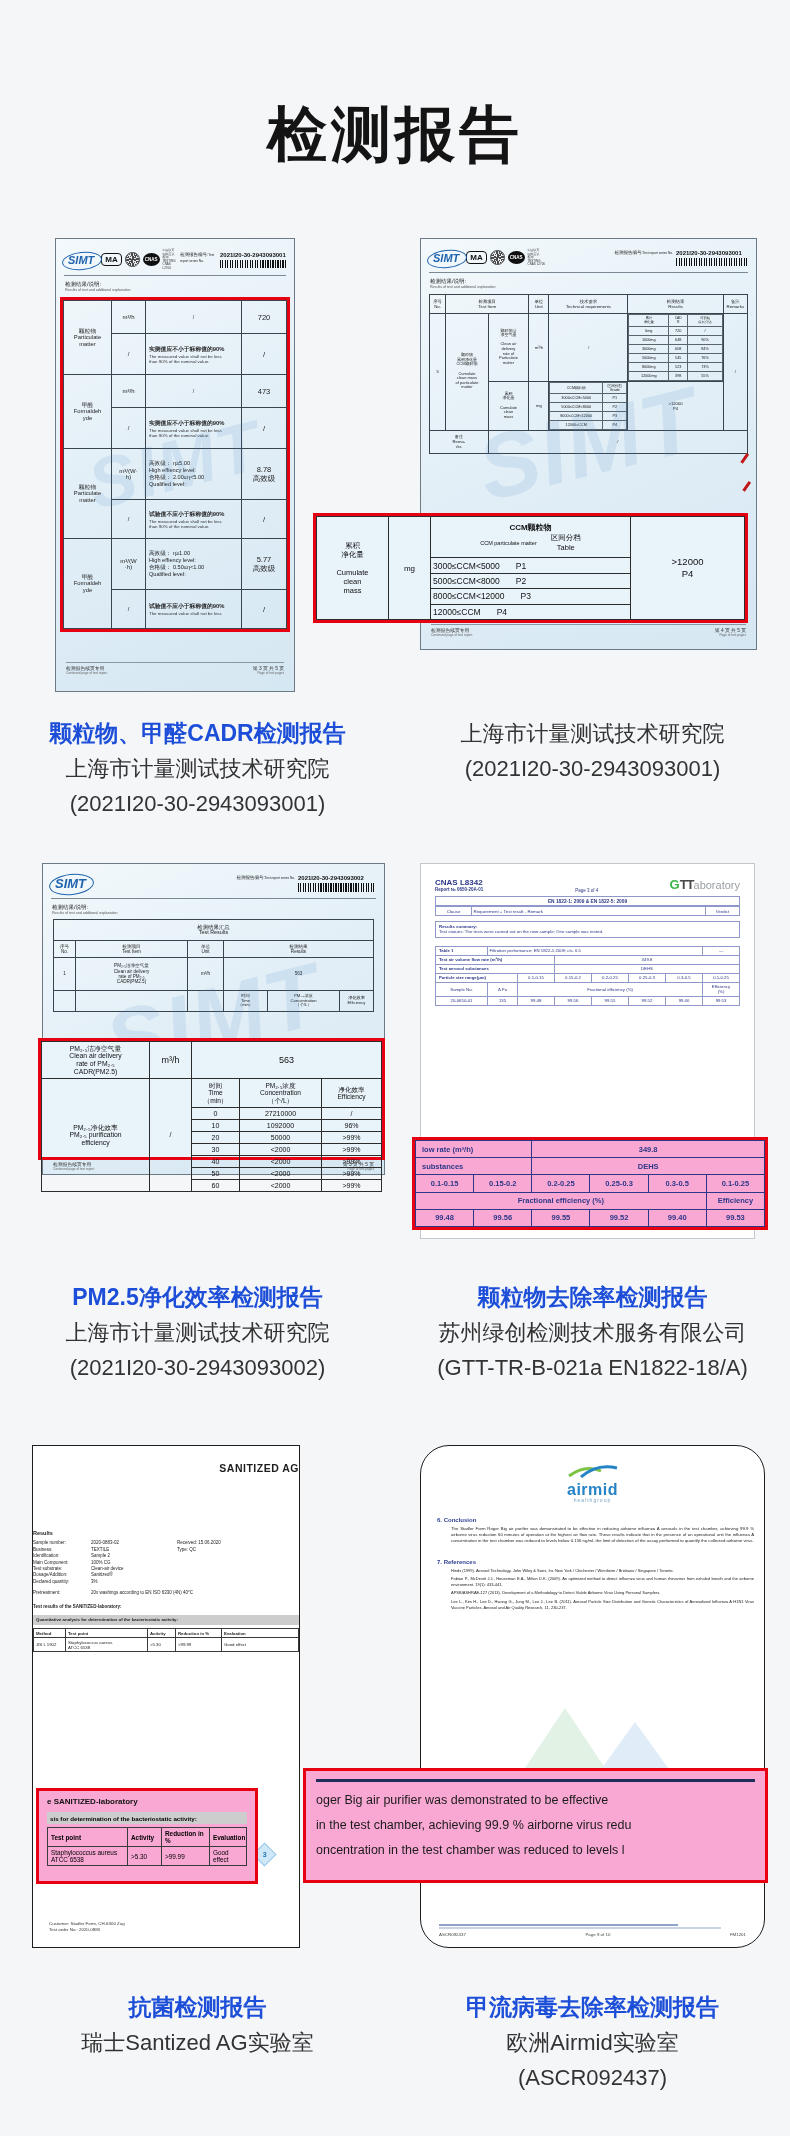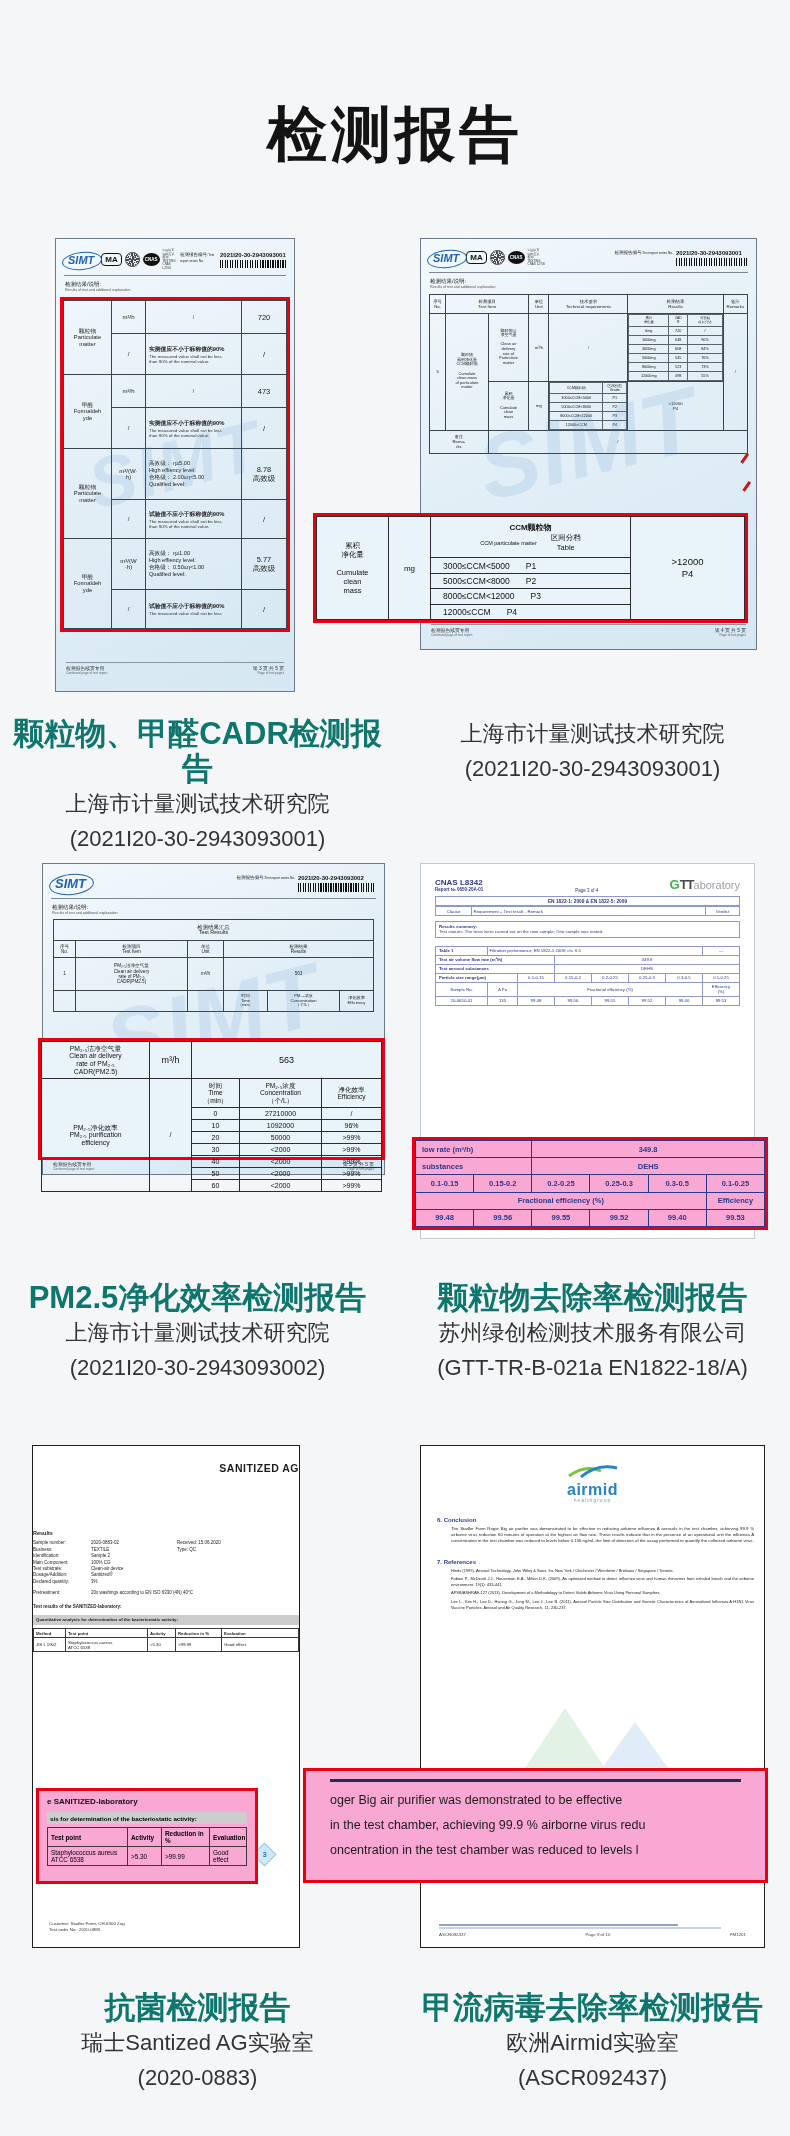--- a/index.html
+++ b/index.html
@@ -67,21 +67,21 @@
   .callout{position:absolute;border:3px solid #e60012;box-sizing:border-box;z-index:5;}
   .simt-callout{background:#e9f3fa;}
   .white-callout{background:#f9a8d4;}
   .tc2{width:100%;height:100%;table-layout:fixed;}
   .tc2 td{border:1.4px solid #2c2c2c;font-size:8px;color:#111;text-align:center;vertical-align:middle;}
   .tc2 .lbl{font-size:7.5px;line-height:9px;}
   .tc2 .gh{padding:2px;}
   .tc2 .gh .ccm{font-size:8px;font-weight:600;}
   .tc2 .gh .ccm small{font-size:5.5px;font-weight:400;}
   .tc2 .gh .gcol{font-size:7.5px;display:inline-block;margin-left:14px;vertical-align:middle;}
-  .tc2 .grow{text-align:left;padding-left:12px;font-size:8.5px;}
+  .tc2 .grow{text-align:left;padding-left:2px;font-size:8.5px;}
   .tc2 .grow .gg{margin-left:16px;}
   .tc2 .res{font-size:9.5px;line-height:12px;}
   
   .t3{margin:3px 10px 0 10px;width:calc(100% - 20px);table-layout:fixed;}
   .t3 td{border:0.8px solid #39444d;font-size:4.6px;color:#1d1d1d;text-align:center;vertical-align:middle;padding:1px;line-height:5.4px;}
   .t3 .ttl{height:18px;font-size:5.4px;}
   .t3 .hd td{height:14px;}
   .t3 .r1 td{height:30px;}
   .t3 .sh td{height:18px;font-size:4.2px;line-height:4.8px;}
   .tc3{width:100%;height:100%;table-layout:fixed;}
@@ -144,26 +144,26 @@
   .a-par{font-size:4.3px;line-height:6.2px;text-align:justify;color:#222;margin:0 10px 0 30px;position:relative;z-index:2;}
   .ref{font-size:4px;line-height:5.6px;text-align:justify;color:#222;margin:0 10px 3px 30px;position:relative;z-index:2;}
   .tri{position:absolute;width:0;height:0;z-index:1;}
   .tri.green{left:92px;top:262px;border-left:52px solid transparent;border-right:52px solid transparent;border-bottom:78px solid #e2f2e5;}
   .tri.blue{left:168px;top:276px;border-left:46px solid transparent;border-right:46px solid transparent;border-bottom:64px solid #e0edf8;}
   .a-foot{position:absolute;bottom:10px;left:18px;right:18px;font-size:4.4px;color:#444;}
   .a-lines{margin-bottom:3px;}
   .a-lines .ln1{height:2px;background:#8fa3c8;width:78%;margin-bottom:1.5px;}
   .a-lines .ln2{height:2px;background:#c9d3e4;width:92%;}
   .a-frow{display:flex;justify-content:space-between;}
-  .tc6{padding:5px 24px;}
+  .tc6{padding:5px 10px;}
   .tc6 .rule{height:3px;background:#1f2d5a;margin:3px 0 6px 0;}
   .tc6 .cl{font-size:12.5px;line-height:25px;color:#1b1b1b;white-space:nowrap;overflow:hidden;}
   
   .caption{position:absolute;width:395px;text-align:center;}
-  .caption .t{font-size:31px;font-weight:600;color:#0f766e;line-height:35px;}
+  .caption .t{font-size:23px;font-weight:600;color:#1d4ed8;line-height:35px;}
   .caption .l2,.caption .l3{font-size:22px;color:#333;line-height:35px;font-weight:400;}
 </style>
 </head>
 <body>
 
 <h1 class="page-title">检测报告</h1>
 
 <section class="row" id="row1">
 
   <div class="paper simt" style="left:55px;top:0;width:240px;height:454px;">
@@ -906,21 +906,21 @@
         <td class="pre">Staphylococcus aureus
 ATCC 6538</td>
         <td>&gt;5.30</td>
         <td>&gt;99.99</td>
         <td>Good effect</td>
       </tr>
     </tbody>
       </table>
   </div>
 
-  <div class="paper scan" style="left:420px;top:0;width:345px;height:503px;padding:0;">
+  <div class="paper scan" style="left:420px;top:0;width:345px;height:503px;padding:0;border-radius:29px;">
     <div class="tri green"></div>
     <div class="tri blue"></div>
     <div class="a-logo">
       <svg width="52" height="16" viewBox="0 0 52 16">
           <path d="M2 14 Q 18 2 34 9" stroke="#7dc242" stroke-width="3" fill="none"></path>
           <path d="M14 15 Q 30 1 50 6" stroke="#2584c6" stroke-width="3" fill="none"></path>
         </svg>
       <div class="a-word">airmid</div>
       <div class="a-sub">healthgroup</div>
     </div>
@@ -950,20 +950,19 @@
   <div class="callout white-callout tc6" style="left:303px;top:323px;width:465px;height:115px;">
     <div class="rule"></div>
     <div class="cl">oger Big air purifier was demonstrated to be effective</div>
     <div class="cl">in the test chamber, achieving 99.9 % airborne virus redu</div>
     <div class="cl">oncentration in the test chamber was reduced to levels l</div>
   </div>
 
   <div class="caption" style="left:0;top:545px;">
     <div class="t">抗菌检测报告</div>
     <div class="l2">瑞士Santized AG实验室</div>
-    <div class="l3">(2020-0883)</div>
   </div>
   <div class="caption" style="left:395px;top:545px;">
     <div class="t">甲流病毒去除率检测报告</div>
     <div class="l2">欧洲Airmid实验室</div>
     <div class="l3">(ASCR092437)</div>
   </div>
 </section>
 
 </body></html>

